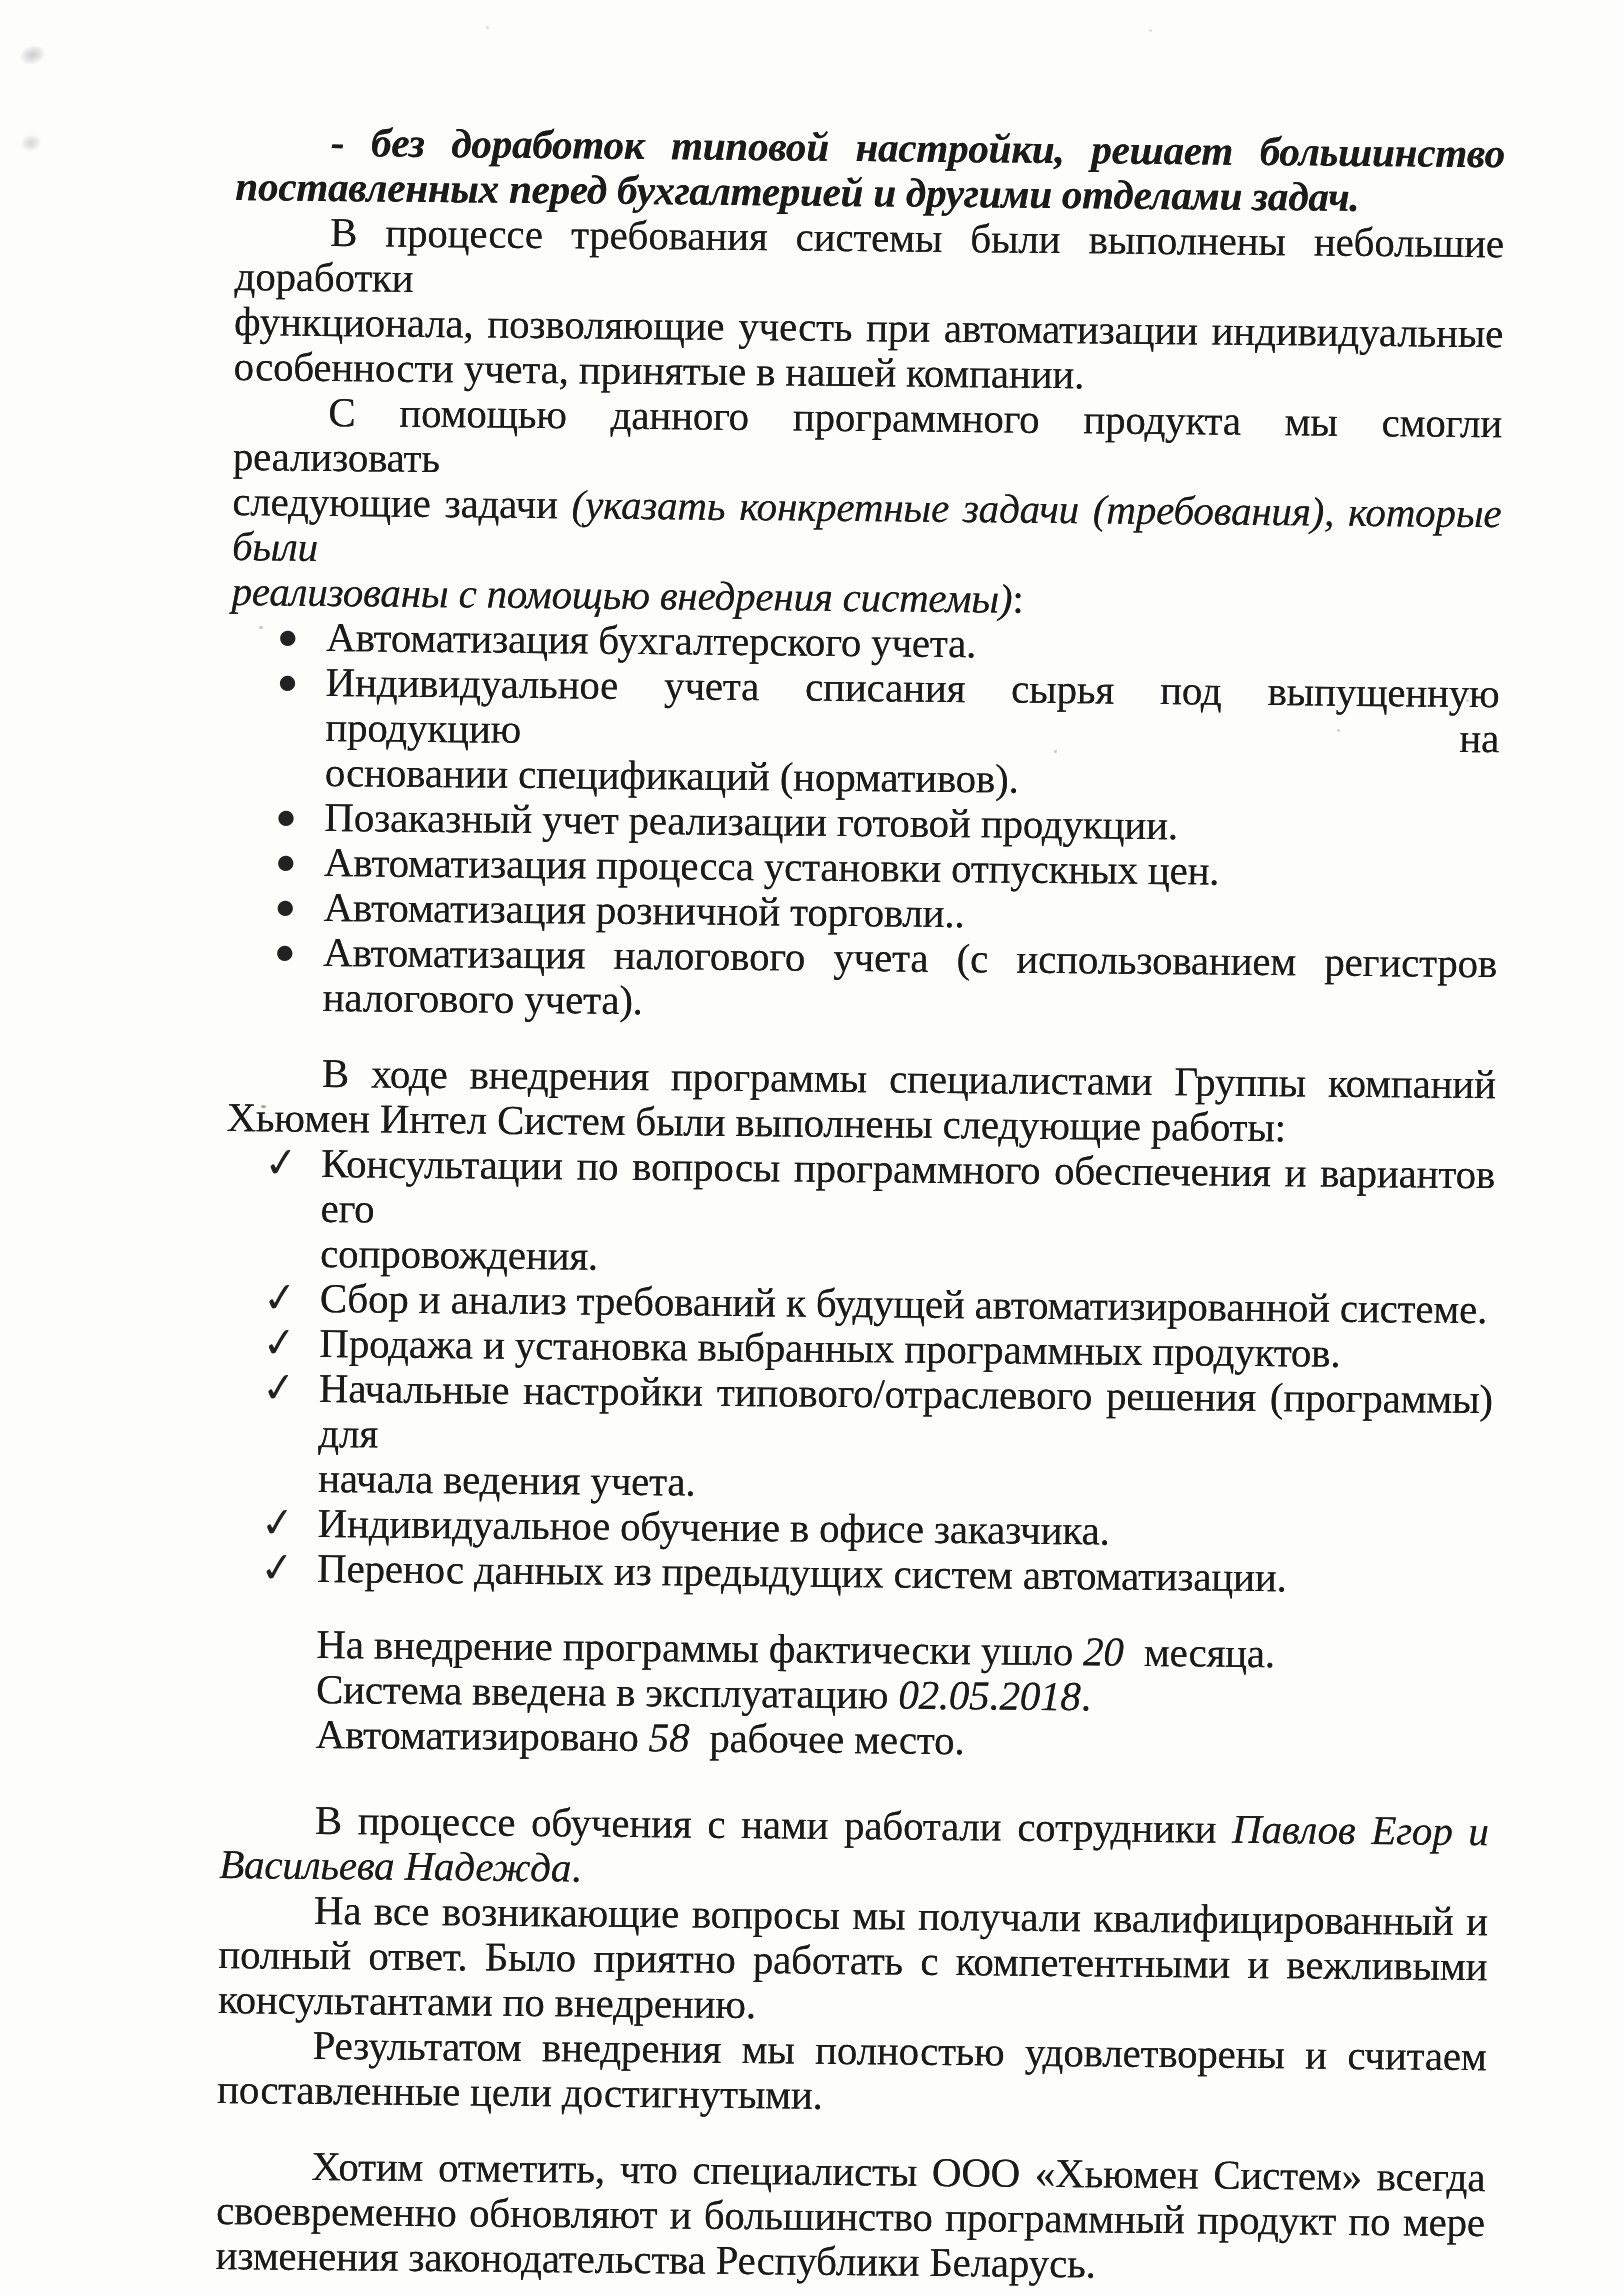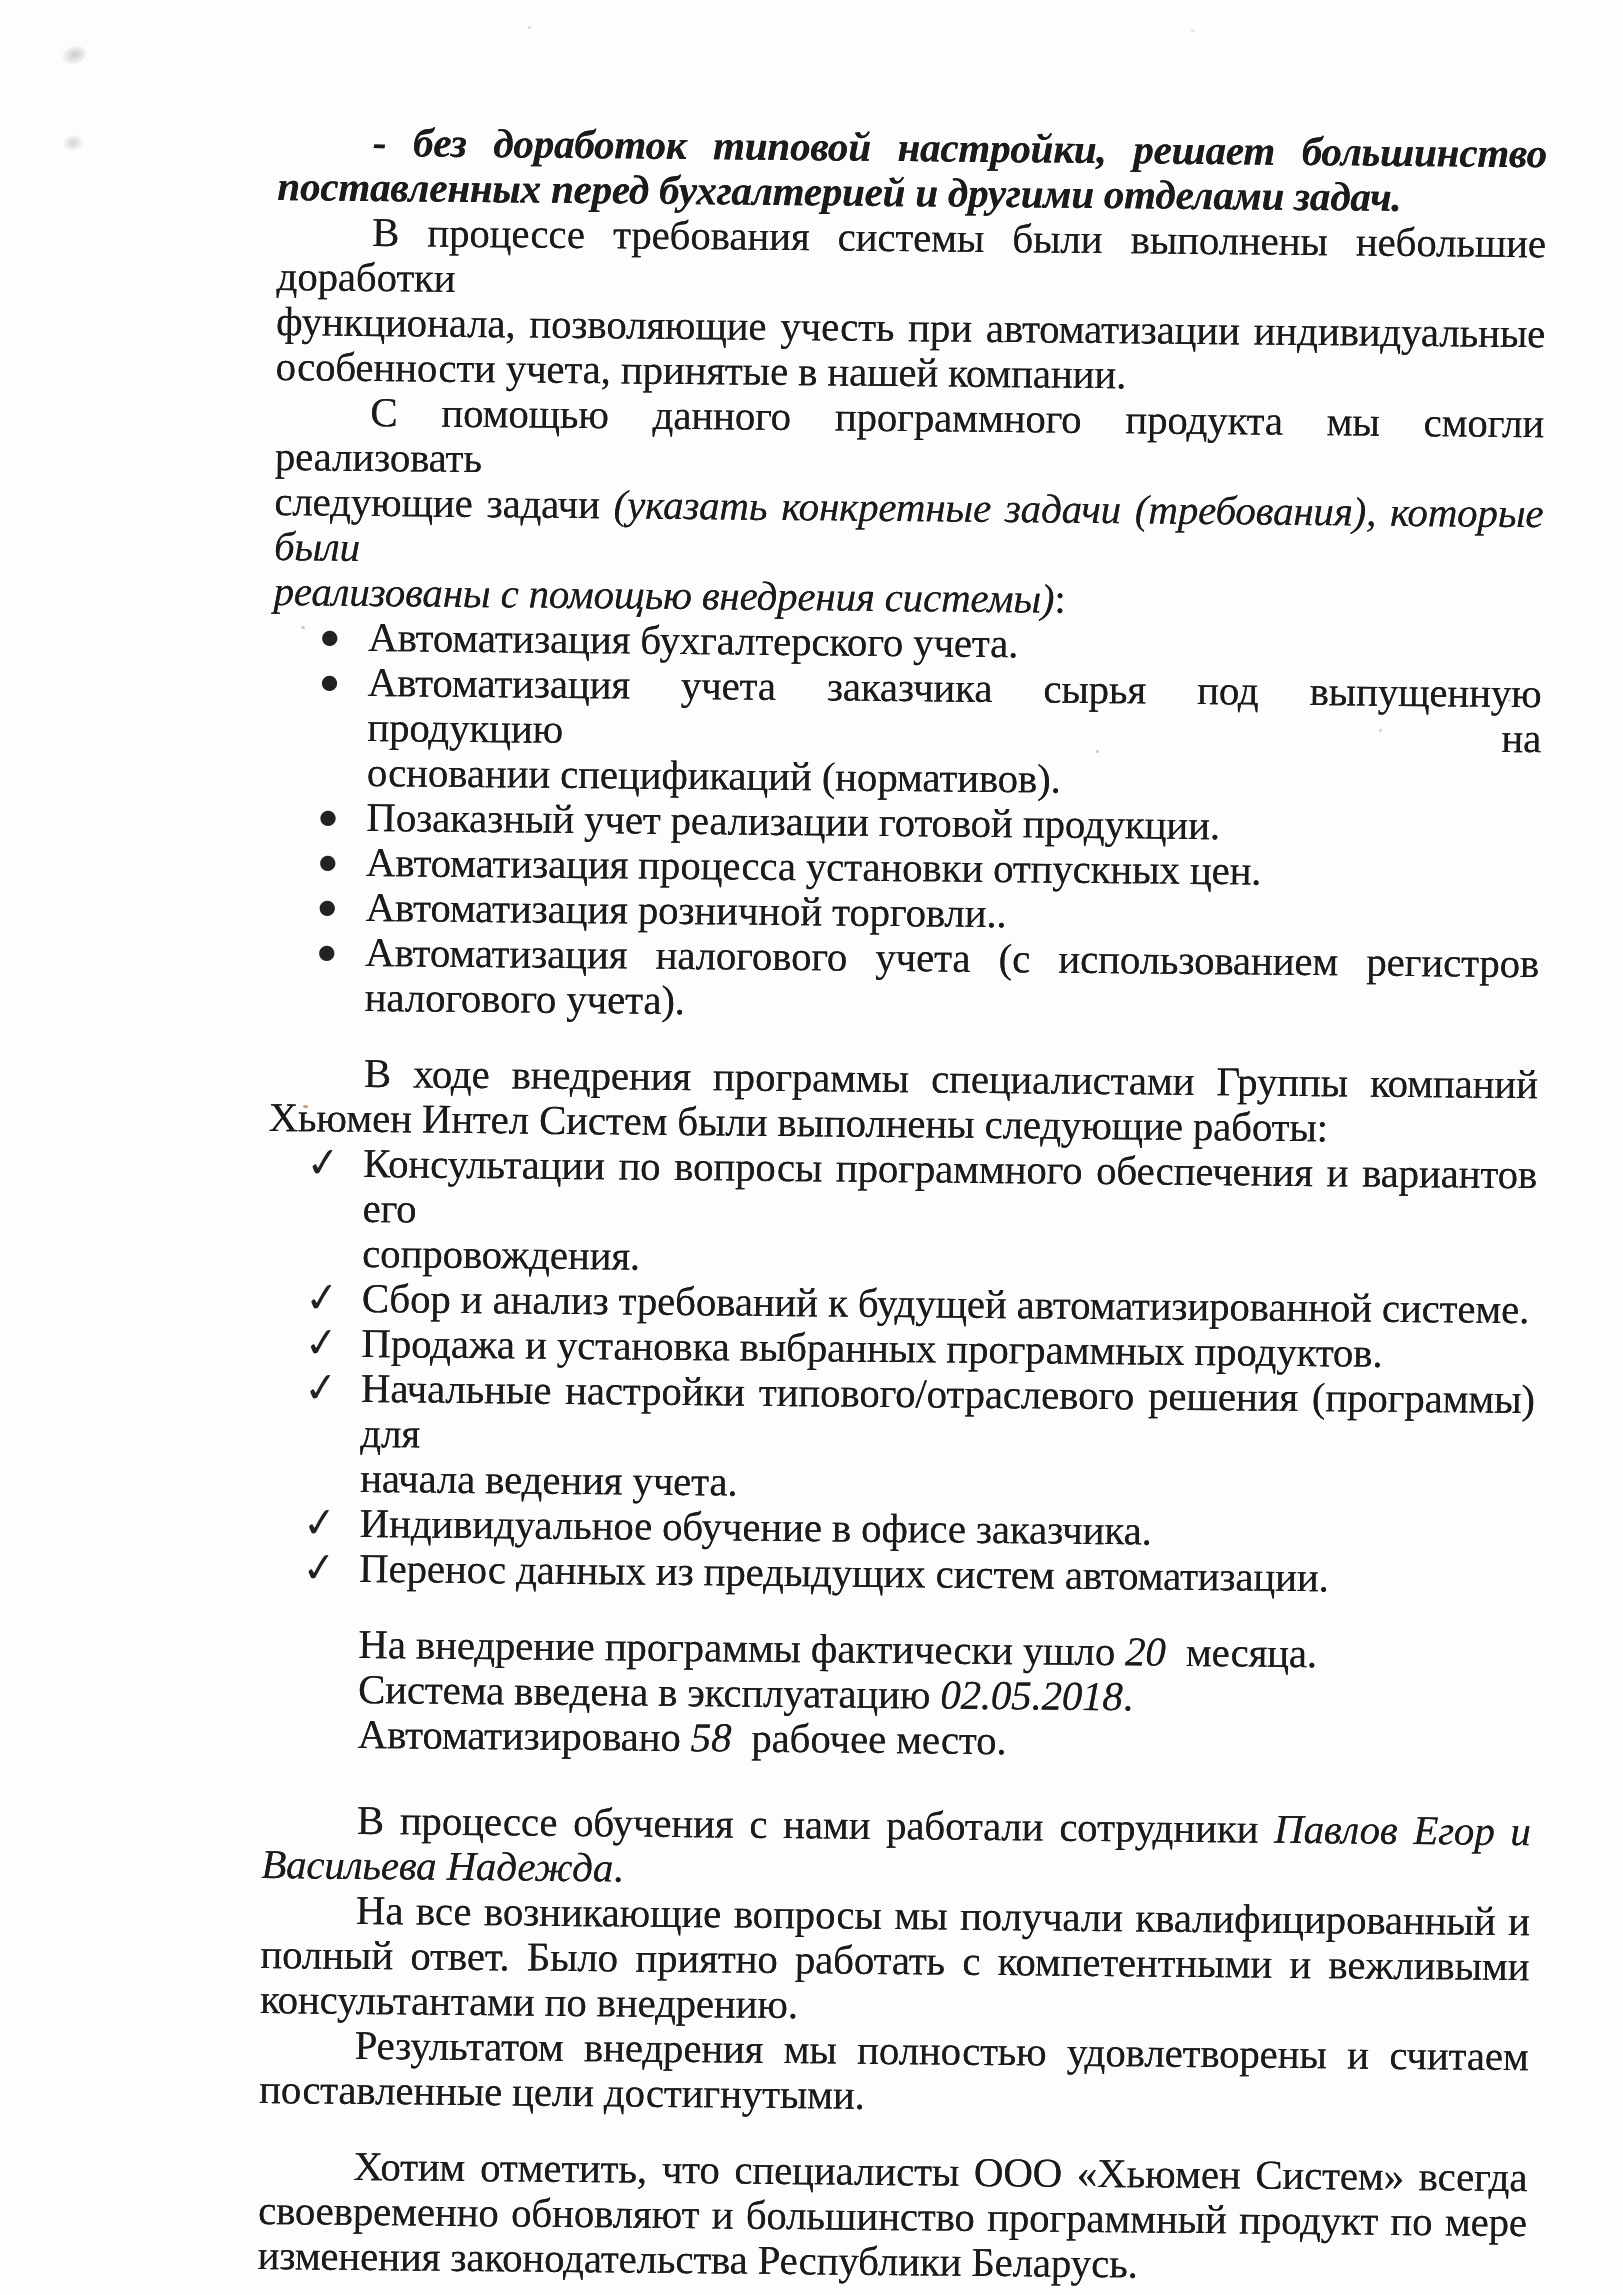--- a/index.html
+++ b/index.html
@@ -5,21 +5,21 @@
 <style>
   html, body { margin: 0; padding: 0; }
   body {
     width: 1623px; height: 2295px;
     background: #fdfdfc;
     overflow: hidden;
     position: relative;
     font-family: "Liberation Serif", serif;
     color: #1b1b1b;
   }
-  .page { position: absolute; inset: 0; margin-left: 42px; }
+  .page { position: absolute; inset: 0; }
 
   .content {
     position: absolute; left: 0; top: 0;
     width: 1623px;
     box-sizing: border-box;
     padding: 120px 118px 0 236px;
     transform: rotate(0.55deg);
     transform-origin: 327px 131px;
   }
 
@@ -87,21 +87,21 @@
         <div class="line j indent"><span>С помощью данного программного продукта мы смогли реализовать</span></div>
         <div class="line j"><span>следующие задачи </span><span class="it">(указать конкретные задачи (требования), которые были</span></div>
         <div class="line"><span class="it">реализованы с помощью внедрения системы)</span><span>:</span></div>
       </div>
       <div class="block bullet">
         <span class="marker b">●</span>
         <div class="line"><span>Автоматизация бухгалтерского учета.</span></div>
       </div>
       <div class="block bullet">
         <span class="marker b">●</span>
-        <div class="line j"><span>Автоматизация учета заказчика сырья под выпущенную продукцию на</span></div>
+        <div class="line j"><span>Индивидуальное учета списания сырья под выпущенную продукцию на</span></div>
         <div class="line"><span>основании спецификаций (нормативов).</span></div>
       </div>
       <div class="block bullet">
         <span class="marker b">●</span>
         <div class="line"><span>Позаказный учет реализации готовой продукции.</span></div>
       </div>
       <div class="block bullet">
         <span class="marker b">●</span>
         <div class="line"><span>Автоматизация процесса установки отпускных цен.</span></div>
       </div>

